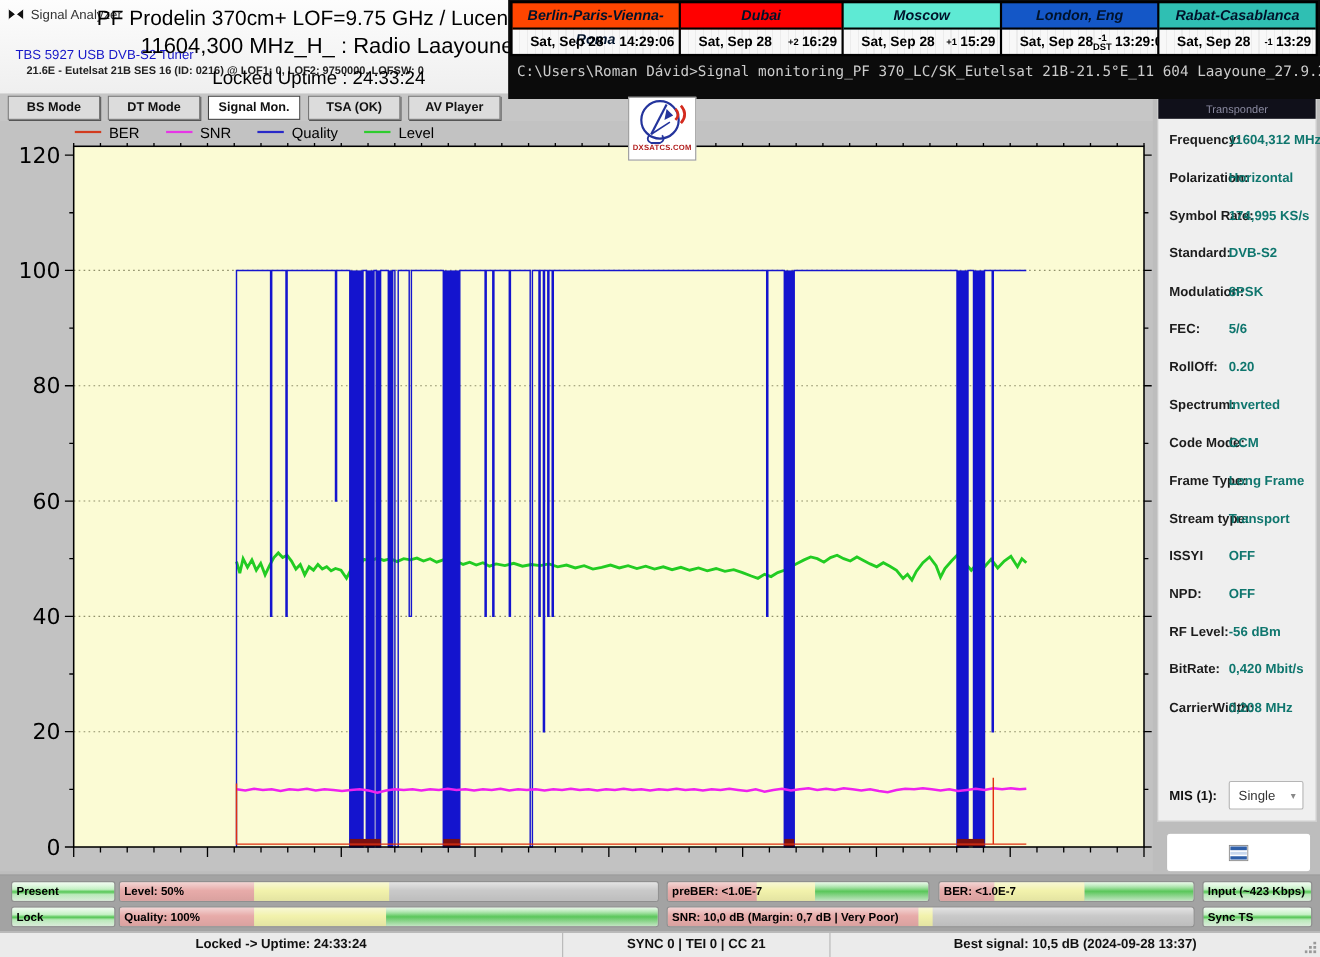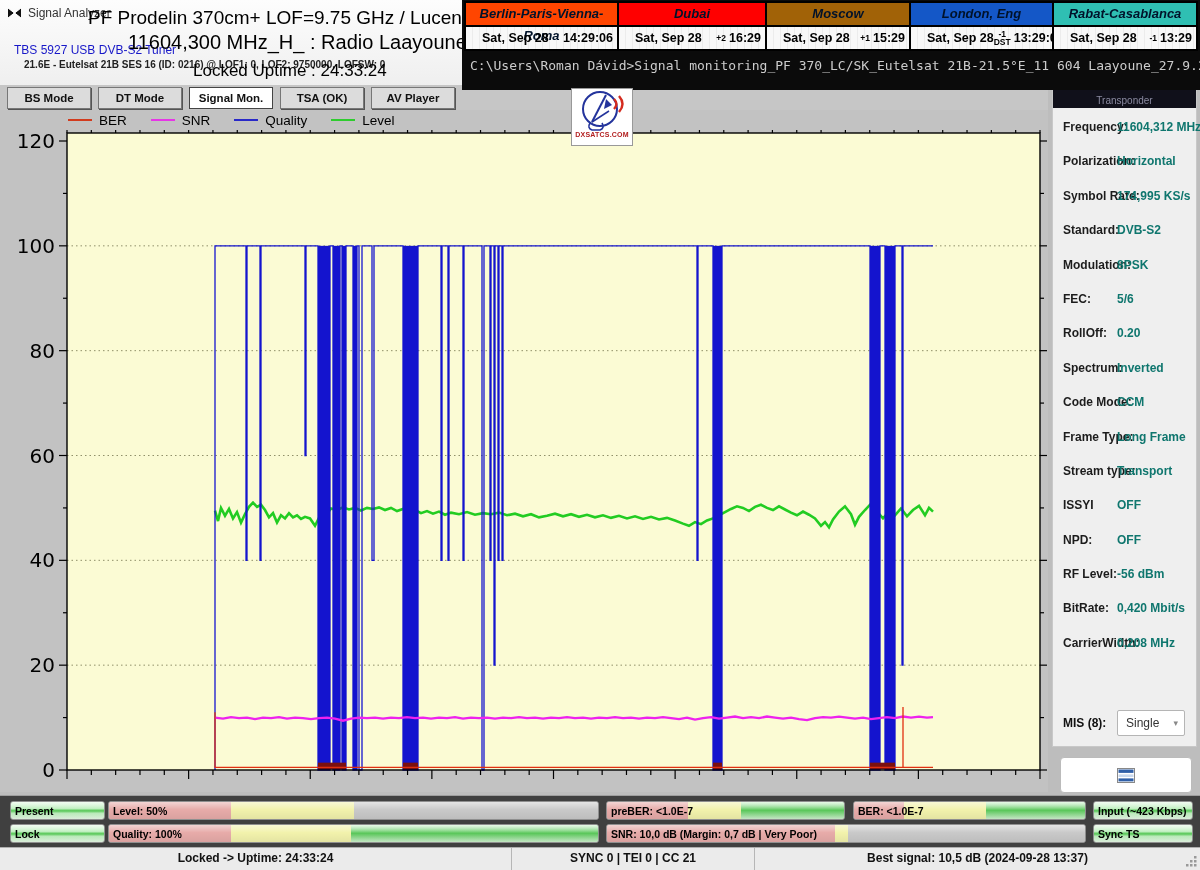--- a/index.html
+++ b/index.html
@@ -67,21 +67,21 @@
   .misrow .plabel{position:absolute;left:10px;top:8px;font-size:12px;font-weight:600}
   .misselect{position:absolute;left:64px;top:2px;width:66px;height:24px;background:#FFF;border:1px solid #B5B5B5;
              border-radius:2px;font-size:12px;color:#333;display:flex;align-items:center;cursor:default}
   .misselect .misval{margin-left:8px}
   .misselect .chev{margin-left:auto;margin-right:6px;font-size:9px;color:#888}
 
   .logbutton{position:absolute;left:1060px;top:757px;width:130px;height:34px;background:#FFF;border:1px solid #BBB;
              border-radius:4px;z-index:2;display:flex;align-items:center;justify-content:center;cursor:default}
 
   
-  .barsarea{position:absolute;left:0;top:795px;width:1200px;height:52px;background:#404040;border-top:1px solid #9E9E9E;box-sizing:border-box;z-index:3}
+  .barsarea{position:absolute;left:0;top:795px;width:1200px;height:52px;background:#a3a3a3;border-top:1px solid #9E9E9E;box-sizing:border-box;z-index:3}
   .bar{position:absolute;height:19px;border:1px solid #8F8F8F;border-radius:3px;overflow:hidden;box-sizing:border-box;background:#C9C9C9}
   .bar .segs{position:absolute;left:0;top:0;width:100%;height:100%;display:flex}
   .seg{height:100%}
   .seg-pink{background:#E7ABA9}.seg-yellow{background:#F2F2AC}
   .seg-grey{background:#C9C9C9}
   .seg-green{background:linear-gradient(180deg,#CFF3CF 0%,#5CC85C 50%,#CFF3CF 100%)}
   .bar.green{background:linear-gradient(180deg,#E2F9E2 0%,#BDEFBD 38%,#54C754 52%,#BDEFBD 66%,#E8FBE8 100%)}
   .bar .blabel{position:absolute;left:4px;top:50%;transform:translateY(-50%);font-size:10.5px;font-weight:bold;color:#000;white-space:nowrap;z-index:2}
   .bar::after{content:"";position:absolute;left:0;top:0;right:0;bottom:0;
               background:linear-gradient(180deg,rgba(255,255,255,.5),rgba(255,255,255,0) 45%,rgba(0,0,0,.06));pointer-events:none}
@@ -298,21 +298,21 @@
         <div class="clockhead" style="background: rgb(255, 0, 0);">Dubai</div>
         <div class="clocktime">
           <span class="cdate">Sat, Sep 28</span>
           <span class="coff">
             <b>+2</b>
           </span>
           <span class="ctime">16:29</span>
         </div>
       </div>
       <div class="clockcol" style="width: 142px;">
-        <div class="clockhead" style="background: #a16207;">Moscow</div>
+        <div class="clockhead" style="background: #5eead4;">Moscow</div>
         <div class="clocktime">
           <span class="cdate">Sat, Sep 28</span>
           <span class="coff">
             <b>+1</b>
           </span>
           <span class="ctime">15:29</span>
         </div>
       </div>
       <div class="clockcol" style="width: 141px;">
         <div class="clockhead" style="background: rgb(20, 87, 199);">London, Eng</div>
@@ -414,21 +414,21 @@
       <div class="paramrow">
         <span class="plabel">BitRate:</span>
         <span class="pvalue">0,420 Mbit/s</span>
       </div>
       <div class="paramrow">
         <span class="plabel">CarrierWidth:</span>
         <span class="pvalue">0,208 MHz</span>
       </div>
     </div>
   <div class="misrow">
-    <span class="plabel">MIS (8):</span>
+    <span class="plabel">MIS (1):</span>
     <div class="misselect">
       <span class="misval">Single</span>
       <span class="chev">▾</span>
     </div>
   </div>
 </div>
 
 <div class="logbutton">
   <svg width="18" height="15" viewBox="0 0 18 15">
     <rect x="0.5" y="0.5" width="17" height="14" fill="#FFF" stroke="#888"></rect>

